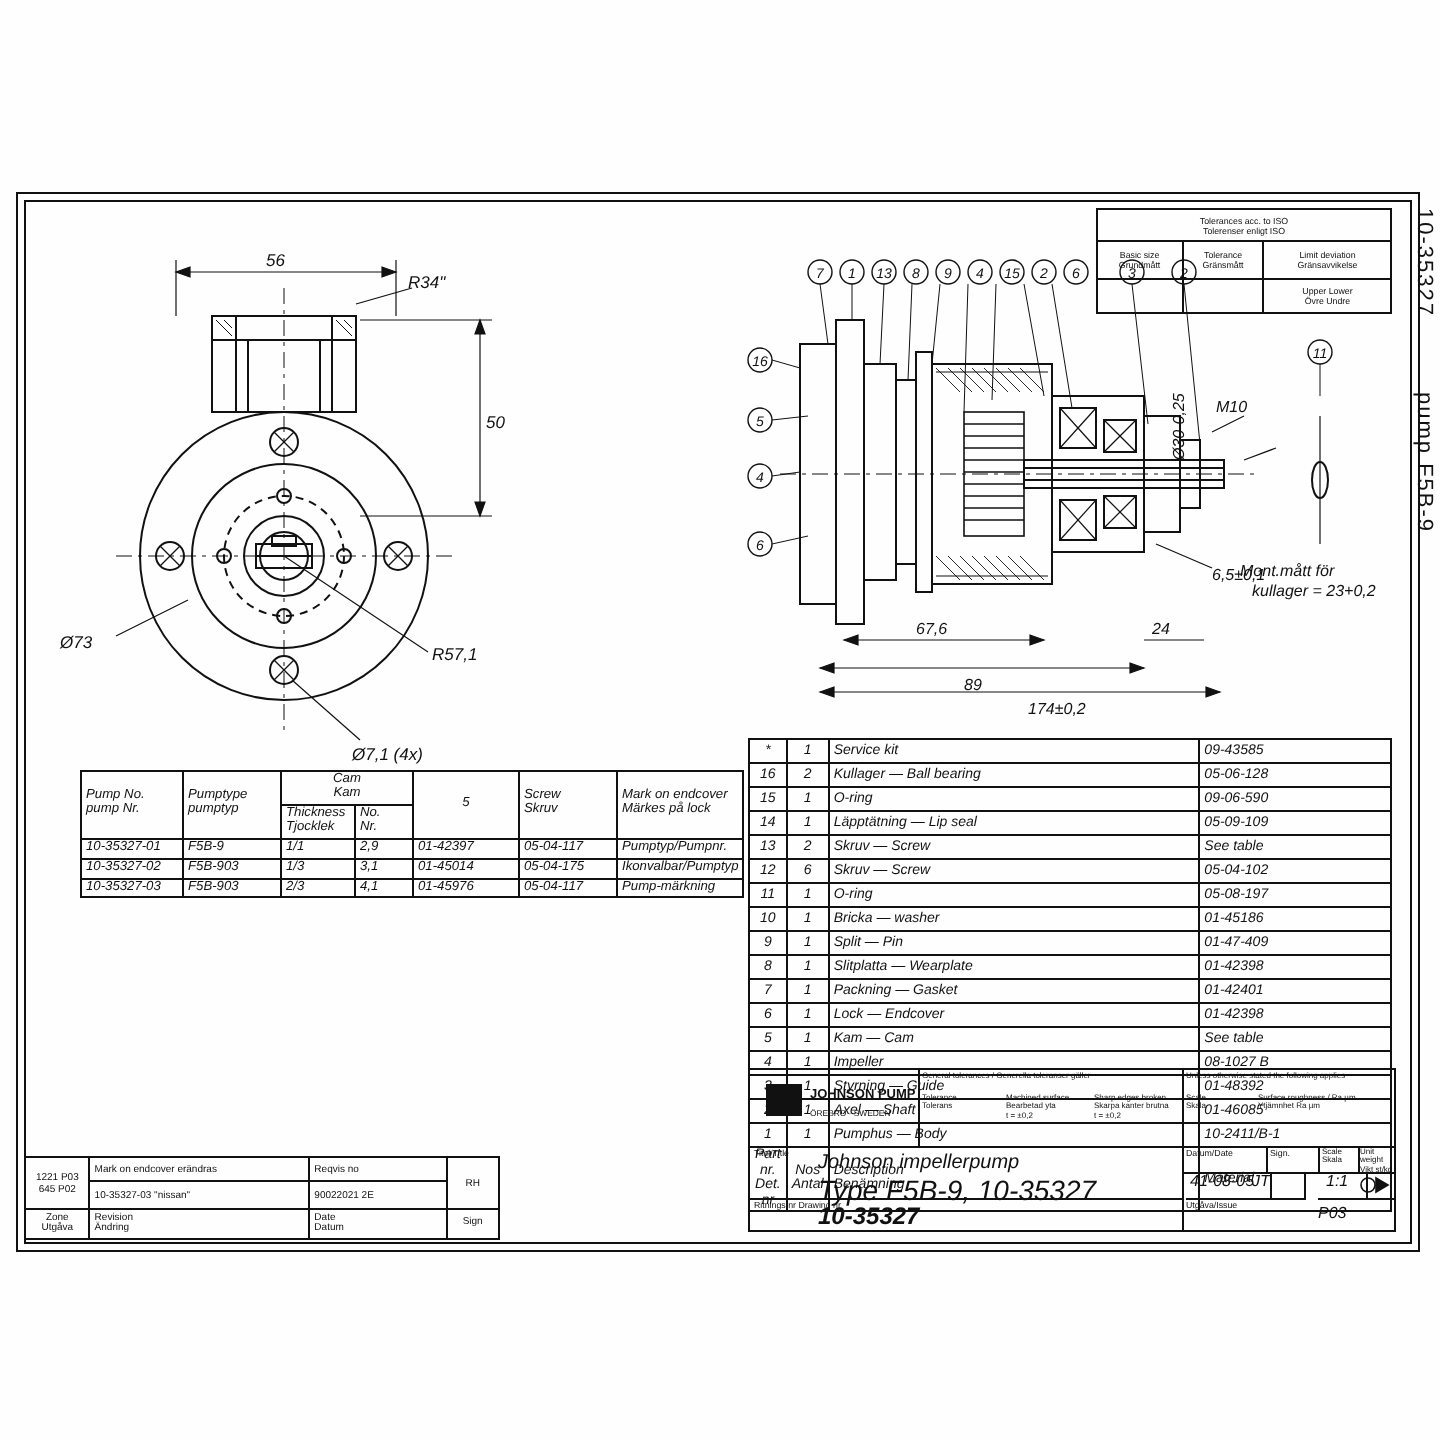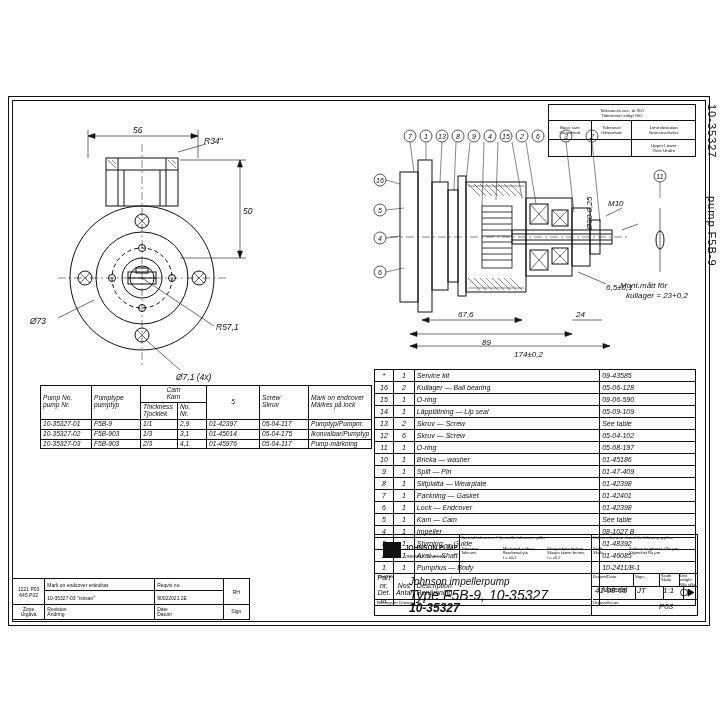--- a/index.html
+++ b/index.html
@@ -572,21 +572,21 @@
     <div class="abs" style="left:284px;top:38px;width:20px;height:13px;border-right:0.7px solid #111;border-bottom:0.7px solid #111;">
       <div class="abs tiny2" style="left: 2px; top: 1px; white-space: pre-line;">Scale
 Skala</div>
     </div>
     <div class="abs" style="left:304px;top:38px;width:18px;height:13px;border-bottom:0.7px solid #111;">
       <div class="abs tiny2" style="left: 1px; top: 1px; white-space: pre-line;">Unit weight
 Vikt st/kg</div>
     </div>
 
     <div class="abs hand" style="left:218px;top:51px;width:40px;height:13px;border-right:0.7px solid #111;border-bottom:0.7px solid #111;font-size:8px;padding-left:2px;">41-08-05</div>
-    <div class="abs hand" style="left:258px;top:51px;width:26px;height:13px;border-right:0.7px solid #111;border-bottom:0.7px solid #111;font-size:8px;padding-left:4px;">JT</div>
+    <div class="abs hand" style="left:247px;top:51px;width:26px;height:13px;border-right:0.7px solid #111;border-bottom:0.7px solid #111;font-size:8px;padding-left:4px;">JT</div>
     <div class="abs hand" style="left:284px;top:51px;width:20px;height:13px;border-right:0.7px solid #111;border-bottom:0.7px solid #111;font-size:8px;padding-left:4px;">1:1</div>
     <div class="abs" style="left:304px;top:51px;width:18px;height:13px;border-bottom:0.7px solid #111;">
       <svg width="18" height="13">
           <g fill="none" stroke="#111" stroke-width="0.8">
             <circle cx="5" cy="6.5" r="3.5"></circle>
             <path d="M9,3 L15,6.5 L9,10 z" fill="#111"></path>
           </g>
         </svg>
     </div>
 

